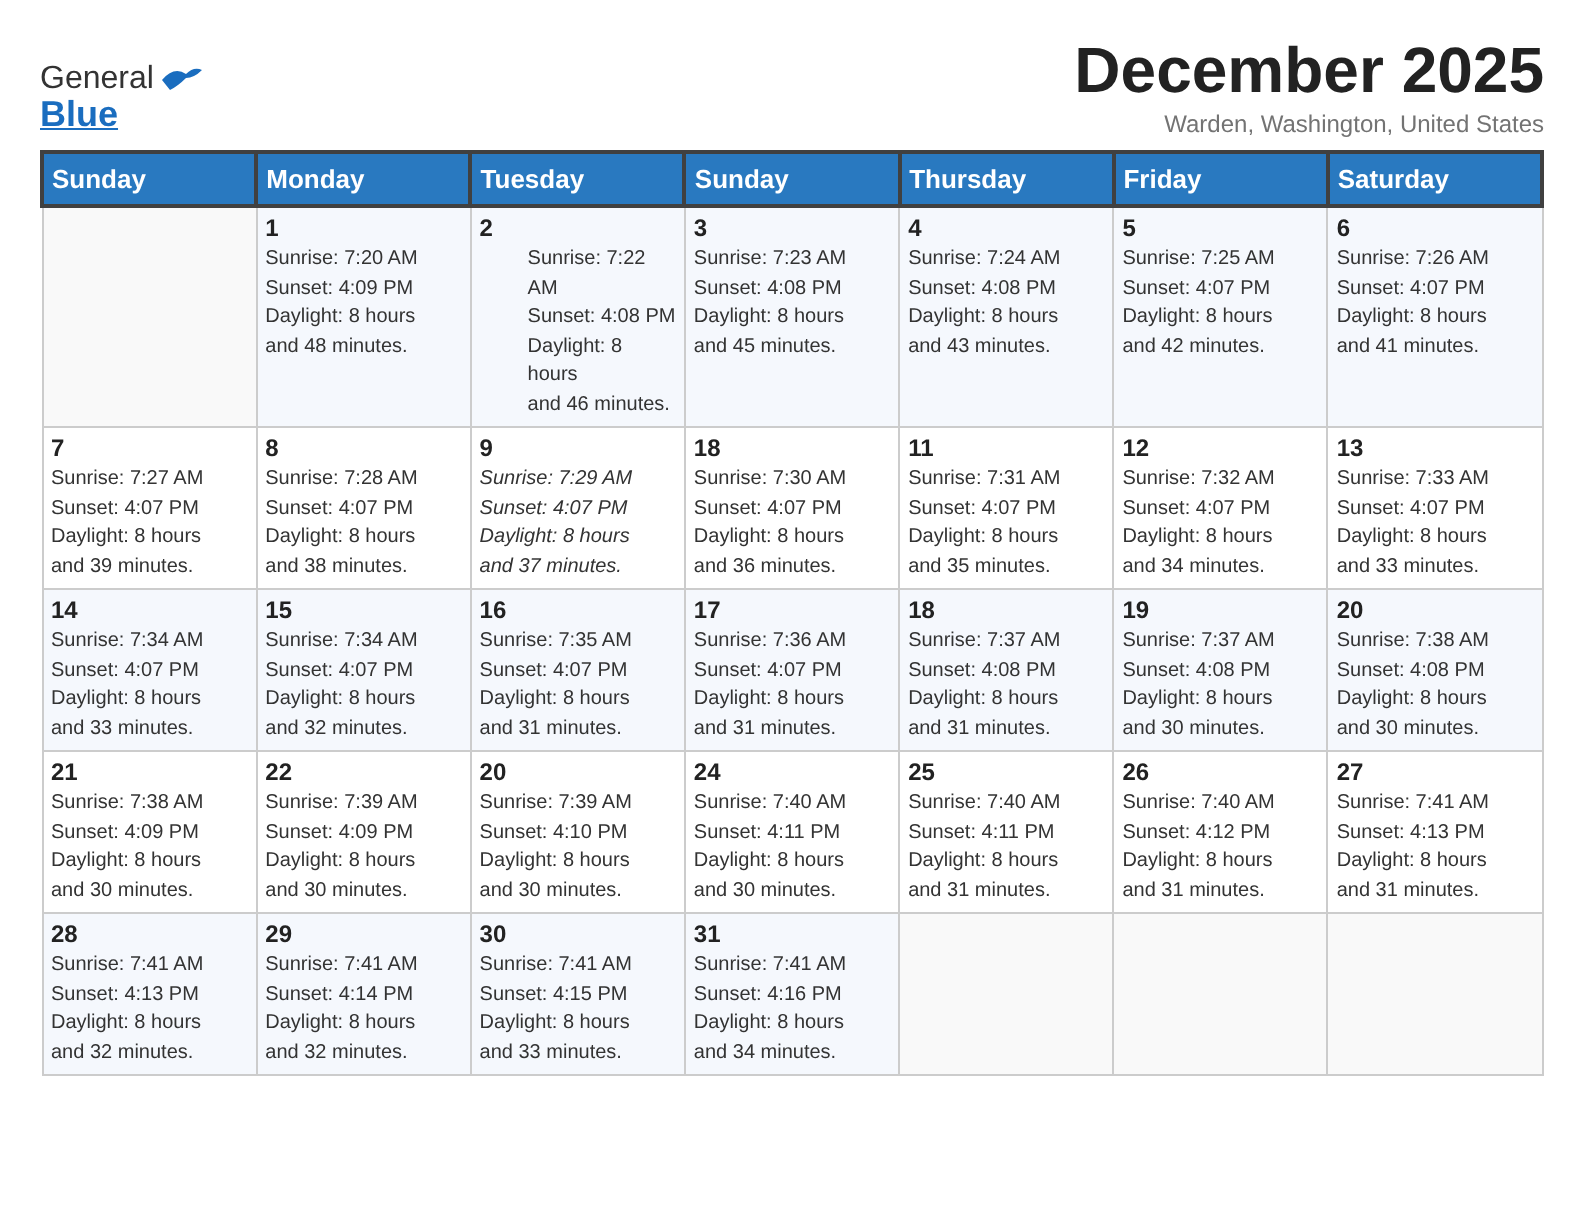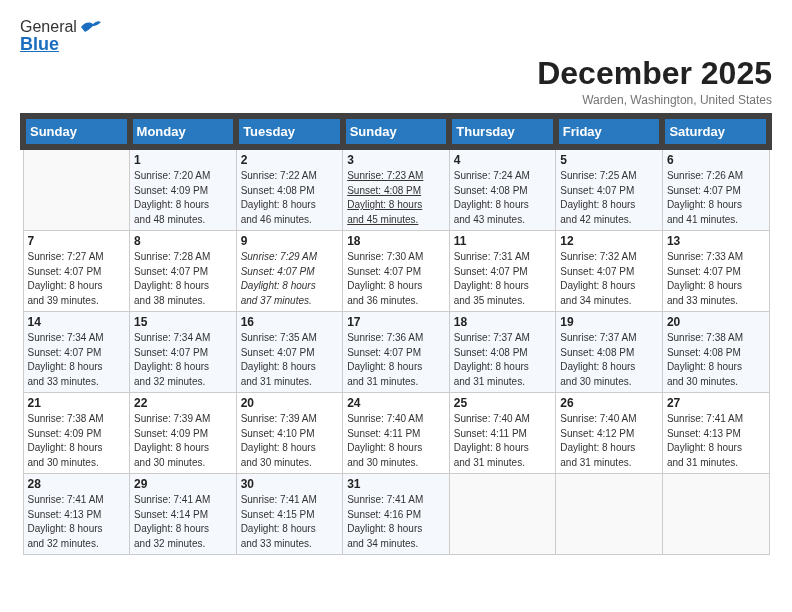--- a/index.html
+++ b/index.html
@@ -24,21 +24,20 @@
     }
     .logo {
       display: flex;
       flex-direction: column;
       align-items: flex-start;
     }
     .logo-general { color: #333; }
     .logo-blue { color: #1a6dbf; text-decoration: underline; }
     .title-area {
       text-align: right;
-      margin-top: 38px;
     }
     .main-title {
       font-size: 32px;
       font-weight: bold;
       color: #222;
       line-height: 1.1;
     }
     .sub-title {
       font-size: 12px;
       color: #737373;
@@ -49,21 +48,21 @@
       border-collapse: collapse;
       margin-top: 4px;
     }
     .calendar th {
       background: #2979c0;
       color: #fff;
       font-size: 13px;
       font-weight: bold;
       padding: 5px 4px;
       text-align: left;
-      border: 6px solid #404040;
+      border: 2px solid #404040;
     }
     .calendar td {
       border: 1px solid #ccc;
       vertical-align: top;
       padding: 3px 4px;
       width: calc(100% / 7);
       min-height: 80px;
       font-size: 10.5px;
       color: #222;
       background: #fff;
@@ -88,21 +87,21 @@
     .empty-cell {
       background: #f9f9f9 !important;
     }
   </style>
 </head>
 <body>
 
 <div class="page">
   <div class="header-area">
     <div class="logo">
-      <div style="display:flex;align-items:center;">
+      <div style="display:flex;align-items:center;margin-top:13px;">
         <span class="logo-general">General</span>
         <svg width="22" height="18" viewBox="0 0 22 18" style="margin-left:2px;">
           <path d="M2,9 Q8,2 14,6 Q18,2 22,4 Q18,8 14,8 Q10,12 6,14 Z" fill="#1a6dbf"></path>
         </svg>
       </div>
       <span class="logo-blue" style="font-size:18px;font-weight:bold;color:#1a6dbf;margin-top:-2px;">Blue</span>
     </div>
     <div class="title-area">
       <div class="main-title">December 2025</div>
       <div class="sub-title">Warden, Washington, United States</div>
@@ -126,28 +125,28 @@
           <td class="empty-cell"></td>
           <td>
             <div class="day-num">1</div>
             <div class="day-info" style="white-space: pre-line;">Sunrise: 7:20 AM
 Sunset: 4:09 PM
 Daylight: 8 hours
 and 48 minutes.</div>
           </td>
           <td>
             <div class="day-num">2</div>
-            <div class="day-info" style="white-space: pre-line;">Sunrise: 7:22 AM
+            <div class="day-info" style="white-space: pre-line; margin-left: 24px;">Sunrise: 7:22 AM
 Sunset: 4:08 PM
 Daylight: 8 hours
 and 46 minutes.</div>
           </td>
           <td>
             <div class="day-num">3</div>
-            <div class="day-info" style="white-space: pre-line; text-decoration: underline;">Sunrise: 7:23 AM
+            <div class="day-info" style="white-space: pre-line;">Sunrise: 7:23 AM
 Sunset: 4:08 PM
 Daylight: 8 hours
 and 45 minutes.</div>
           </td>
           <td>
             <div class="day-num">4</div>
             <div class="day-info" style="white-space: pre-line;">Sunrise: 7:24 AM
 Sunset: 4:08 PM
 Daylight: 8 hours
 and 43 minutes.</div>

